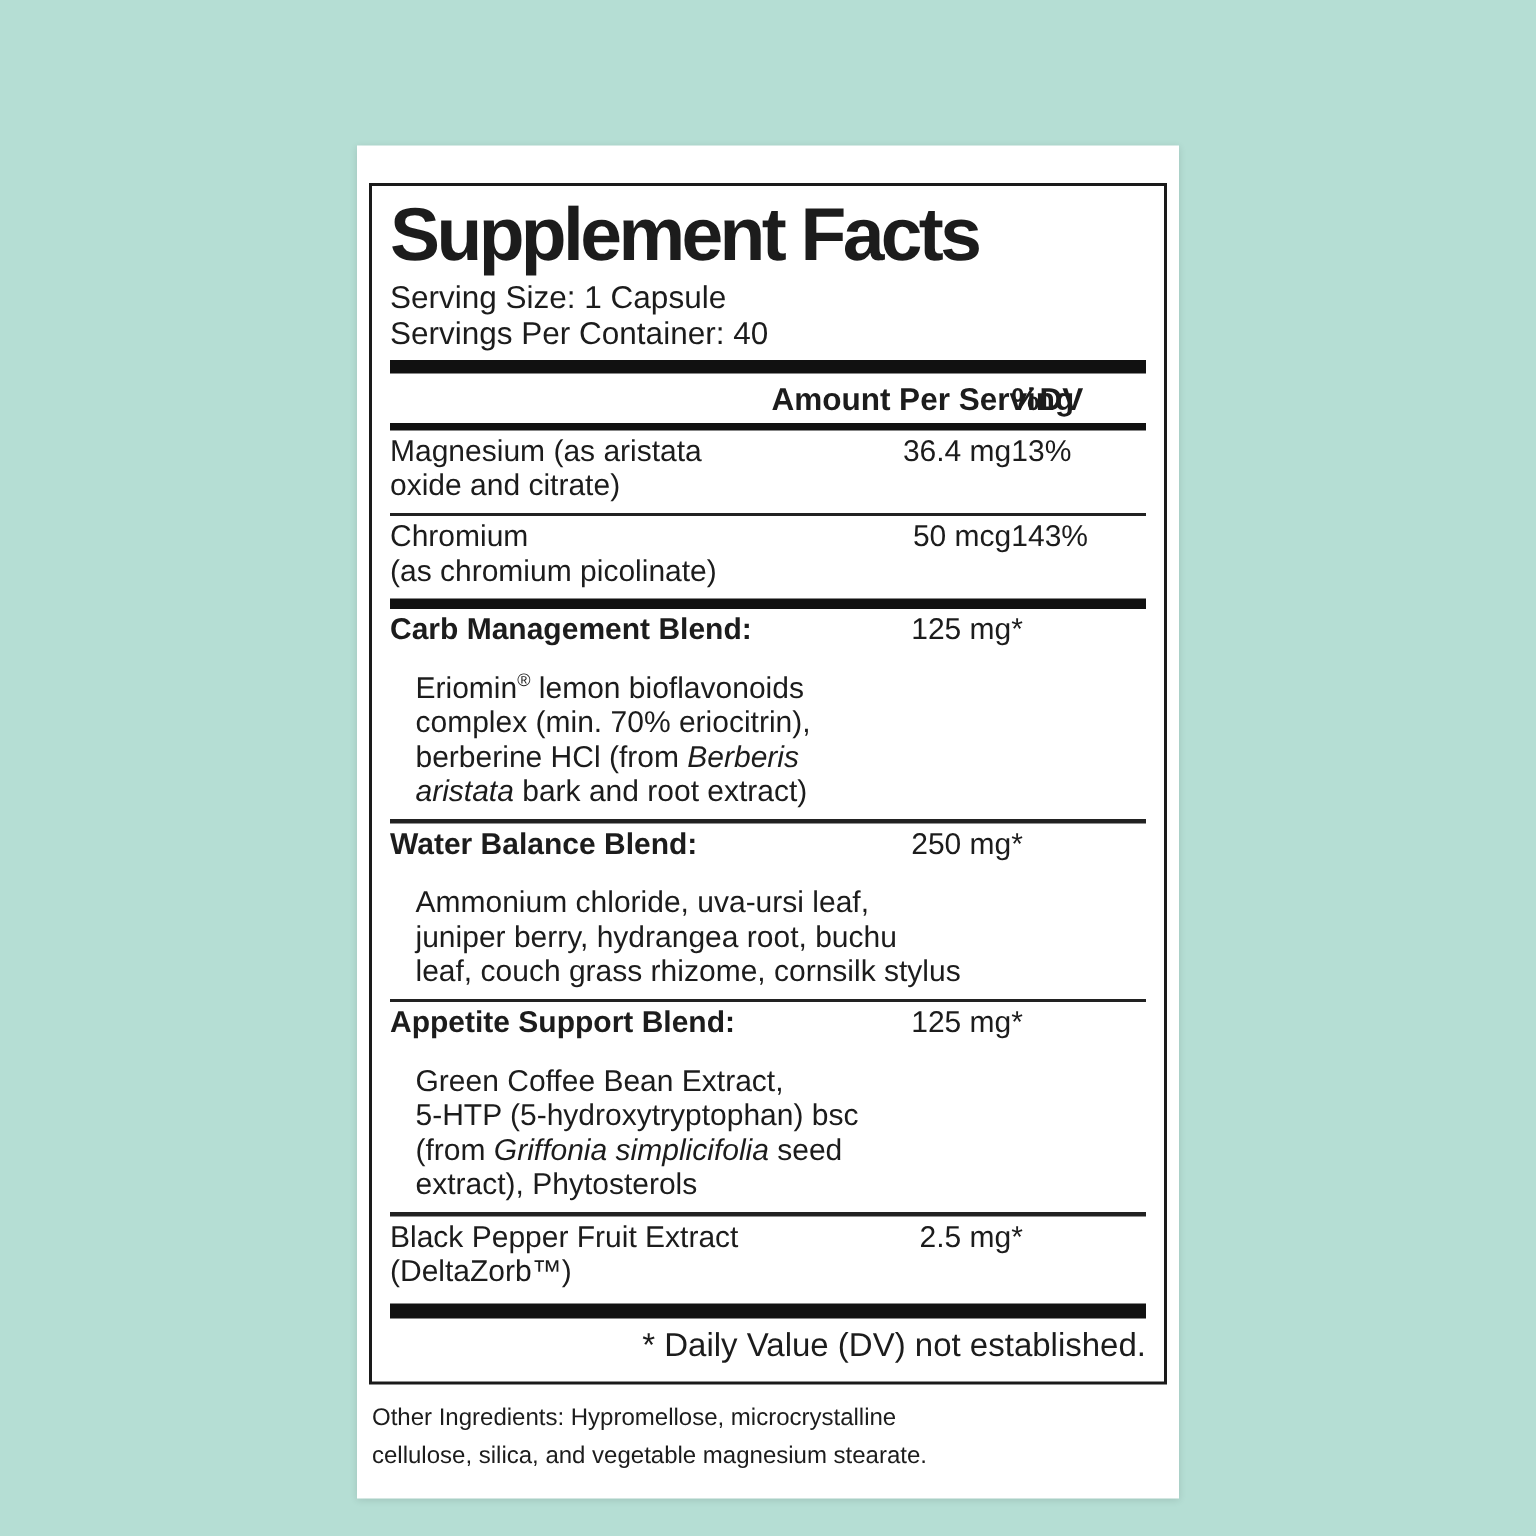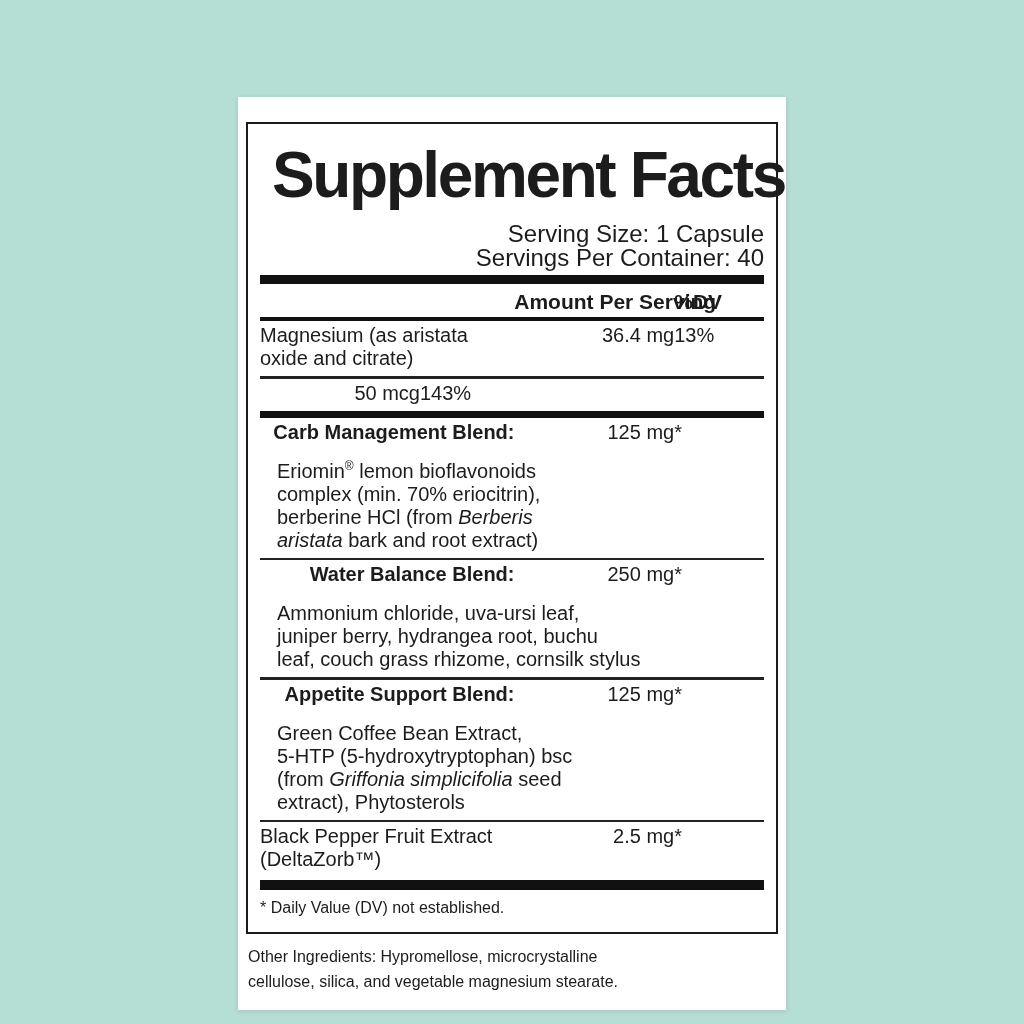--- a/index.html
+++ b/index.html
@@ -24,32 +24,31 @@
     background: #ffffff;
     padding: 25px 8px 16px 8px;
     box-sizing: border-box;
     box-shadow: 0 1px 5px rgba(0,0,0,0.12);
   }
   .facts-box {
     border: 2.5px solid #1a1a1a;
     padding: 6px 12px 10px 12px;
   }
   .facts-title {
-    font-size: 64px;
+    font-size: 50px;
     font-weight: bold;
     letter-spacing: -2.4px;
     line-height: 1.06;
     white-space: nowrap;
-    margin: 12px;
+    margin: 0;
   }
   .serving-block {
     margin-top: 4px;
-    font-size: 24px;
+    font-size: 21px;
     line-height: 24px;
-    text-align: right;
   }
   .rule {
     background: #111111;
     width: 100%;
   }
   .rule-thick  { height: 9px;  margin: 5px 0 3px 0; }
   .rule-med    { height: 4.5px; }
   .rule-sep    { height: 7px; }
   .rule-foot   { height: 10px; margin-top: 3px; }
   .hairline    { height: 2.5px; background: #222222; }
@@ -64,32 +63,33 @@
     padding: 1px 0 2px 0;
   }
   .col-name   { width: 255px; white-space: pre-line; }
   .col-amount { width: 160px; text-align: right; white-space: nowrap; }
   .col-dv     { width: 90px;  text-align: left; white-space: nowrap; }
   .row {
     padding: 3px 0 6px 0;
     font-size: 20px;
     line-height: 23px;
   }
-  .bname { font-weight: bold; text-align: right; }
+  .bname { font-weight: bold; }
   .desc {
     white-space: pre-line;
     padding-left: 17px;
     margin-top: 16px;
   }
   .it  { font-style: italic; }
   .sup { font-size: 60%; vertical-align: super; line-height: 0; }
   .footnote {
-    font-size: 16px;
+    font-size: 22px;
     line-height: 24px;
     padding: 6px 0 2px 0;
+    text-align: right;
   }
   .other-ingredients {
     margin-top: 10px;
     padding: 0 2px;
     font-size: 16px;
     line-height: 25px;
     white-space: pre-line;
   }
 </style>
 </head>
@@ -119,20 +119,22 @@
       <div class="row row-line">
         <div class="col-name">Magnesium (as aristata
 oxide and citrate)</div>
         <div class="col-amount">36.4 mg</div>
         <div class="col-dv">13%</div>
       </div>
 
       <div class="hairline"></div>
 
       <div class="row row-line">
+        <div class="col-name">Chromium
+(as chromium picolinate)</div>
         <div class="col-amount">50 mcg</div>
         <div class="col-dv">143%</div>
       </div>
 
       <div class="rule rule-sep"></div>
 
       <div class="row">
         <div class="row-line">
           <div class="col-name bname">Carb Management Blend:</div>
           <div class="col-amount">125 mg</div>

